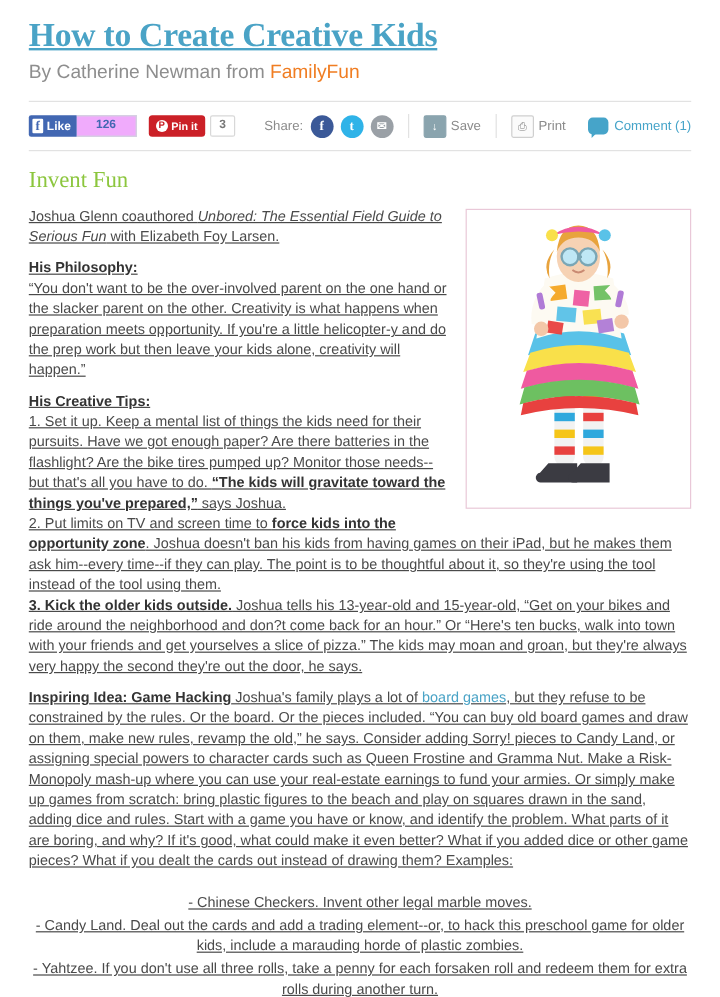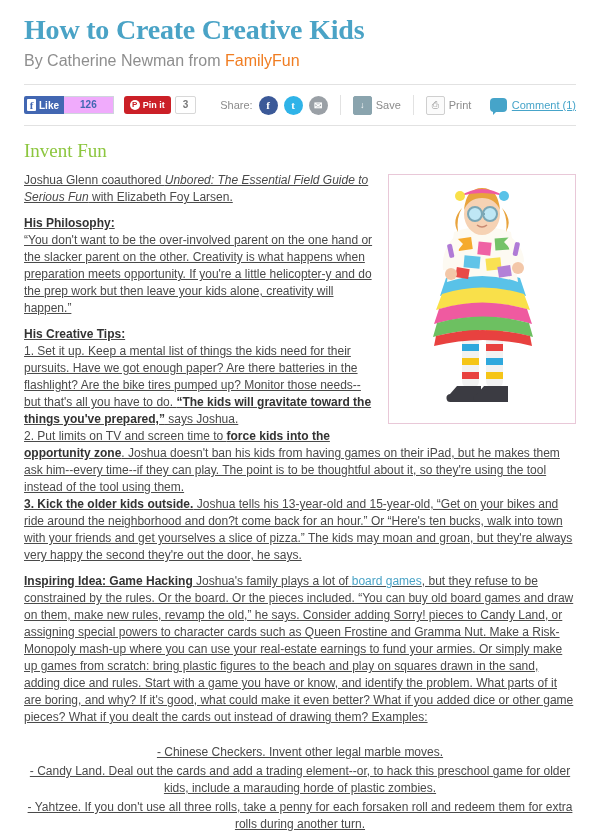--- a/index.html
+++ b/index.html
@@ -23,20 +23,21 @@
     padding: 0 24px;
   }
   
   .article-title {
     font-family: "Liberation Serif", serif;
     font-size: 28px;
     font-weight: bold;
     color: #4aa3c6;
     margin: 14px 0 6px 0;
     letter-spacing: -0.2px;
+    text-decoration: underline;
   }
   .byline {
     font-size: 16px;
     color: #8e8e8e;
     margin-bottom: 14px;
   }
   .byline .brand {
     color: #f07d22;
     text-decoration: none;
   }
@@ -179,21 +180,20 @@
     color: #7f7f7f;
   }
   .sq.save { background: #8aa4ae; border-color: #8aa4ae; color: #fff; }
   .comment {
     margin-left: auto;
     display: inline-flex;
     align-items: center;
     gap: 5px;
     color: #46a4c9;
     font-size: 11px;
-    text-decoration: underline;
   }
   .bubble {
     width: 17px;
     height: 14px;
     background: #46a4c9;
     border-radius: 4px;
     position: relative;
   }
   .bubble:after {
     content: "";

